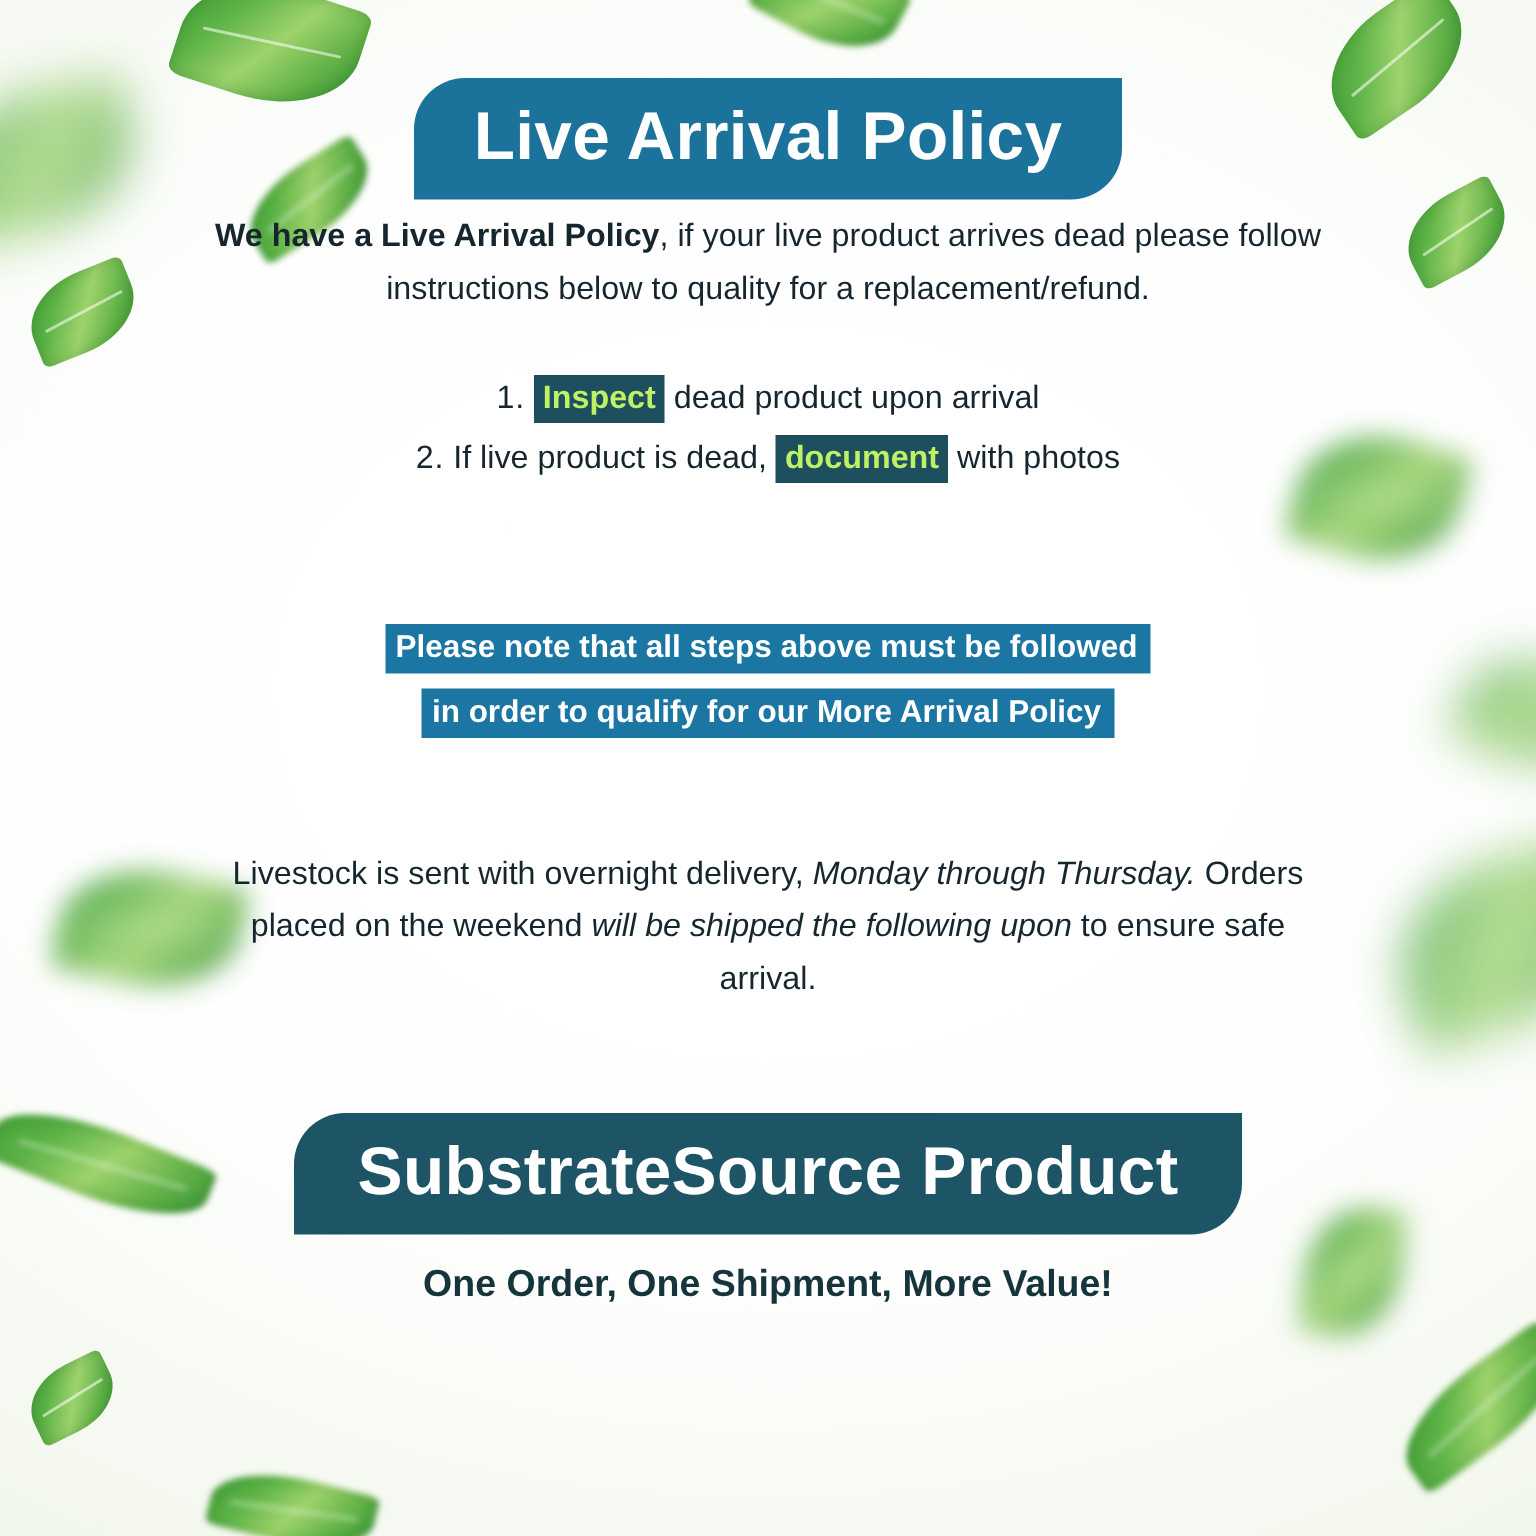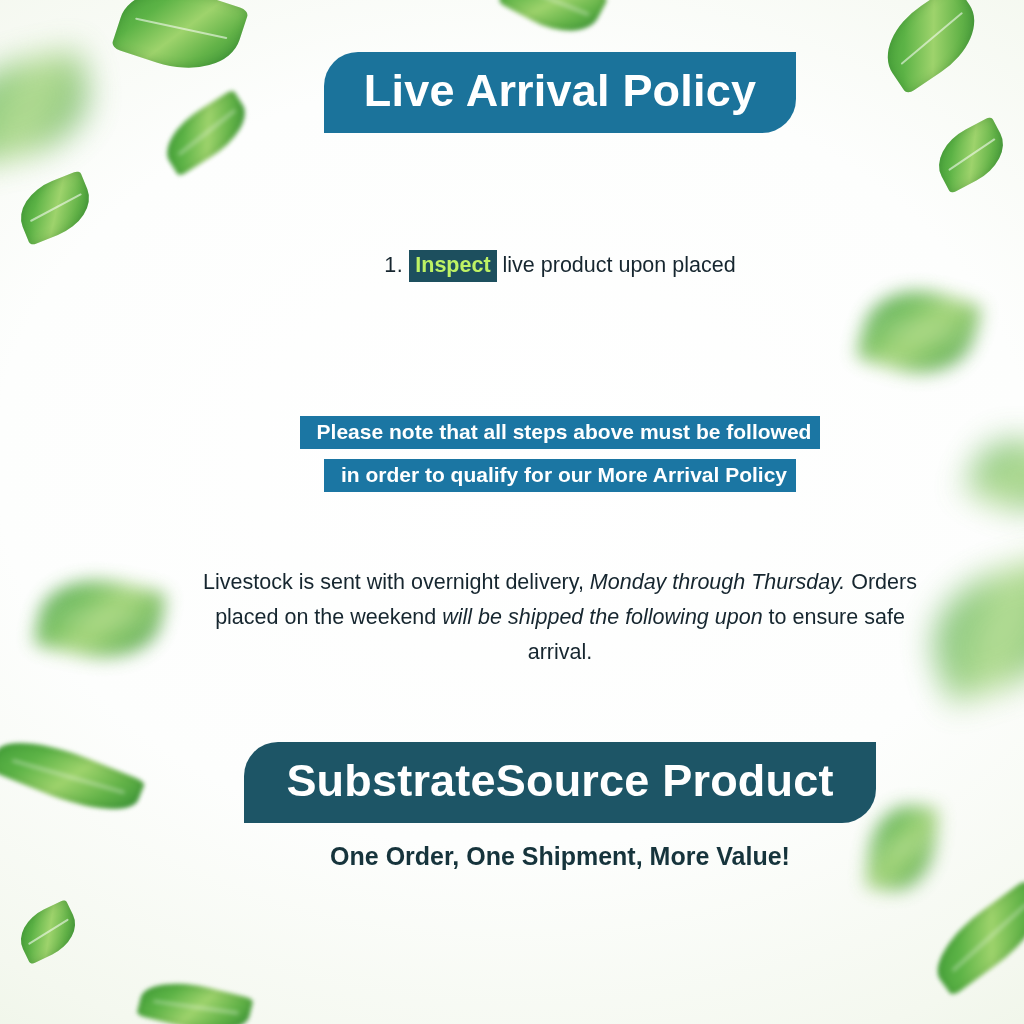--- a/index.html
+++ b/index.html
@@ -48,21 +48,20 @@
   }
   .leaf.blur { filter: blur(9px); opacity: .85; }
   .leaf.blur2 { filter: blur(16px); opacity: .7; }
   .leaf.soft { filter: blur(2px); }
 
   
   .content {
     position: relative;
     width: 916px;
     height: 1024px;
-    margin-left: 48px;
   }
 
   .banner-wrap {
     text-align: center;
   }
   .banner {
     display: inline-block;
     color: #ffffff;
     font-weight: 700;
     letter-spacing: .2px;
@@ -110,21 +109,21 @@
   .note {
     text-align: center;
     line-height: 1.0;
   }
   .note-line {
     display: inline-block;
     background: #1b76a3;
     color: #ffffff;
     font-weight: 700;
     font-size: 21px;
-    padding: 5px 9px 7px 17px;
+    padding: 5px 9px 7px 7px;
     white-space: nowrap;
   }
   .note-row { margin-bottom: 10px; }
 
   .subhead {
     text-align: center;
     color: #16343c;
     font-weight: 700;
     font-size: 25px;
   }
@@ -160,28 +159,35 @@
 
     <div class="leaf blur2" style="left:975px; top:440px; width:90px; height:70px; transform:rotate(22deg);"></div>
   </div>
 
   <div class="content">
 
     <div class="abs banner-wrap" style="top:52px;">
       <div class="banner banner-1">Live Arrival Policy</div>
     </div>
 
+    <div class="abs para" style="top:140px; padding:0 110px; box-sizing:border-box;">
+      <b>We have a Live Arrival Policy</b><span>, if your live product arrives dead please follow instructions below to quality for a replacement/refund.</span>
+    </div>
 
     <div class="abs steps" style="top:255px;">
 
       <div class="step">
         <span class="num">1.</span>
-        <span></span><span class="hl">Inspect</span><span> live product upon placed</span>
-      </div>
-
+        <span></span><span class="hl">Inspect</span><span> dead product upon arrival</span>
+      </div>
+
+      <div class="step">
+        <span class="num">2.</span>
+        <span>If live product is dead, </span><span class="hl">document</span><span> with photos</span>
+      </div>
 
 
     </div>
 
     <div class="abs note" style="top:416px;">
       <div class="note-row">
         <span class="note-line">Please note that all steps above must be followed</span>
       </div>
       <div class="note-row">
         <span class="note-line">in order to qualify for our More Arrival Policy</span>

